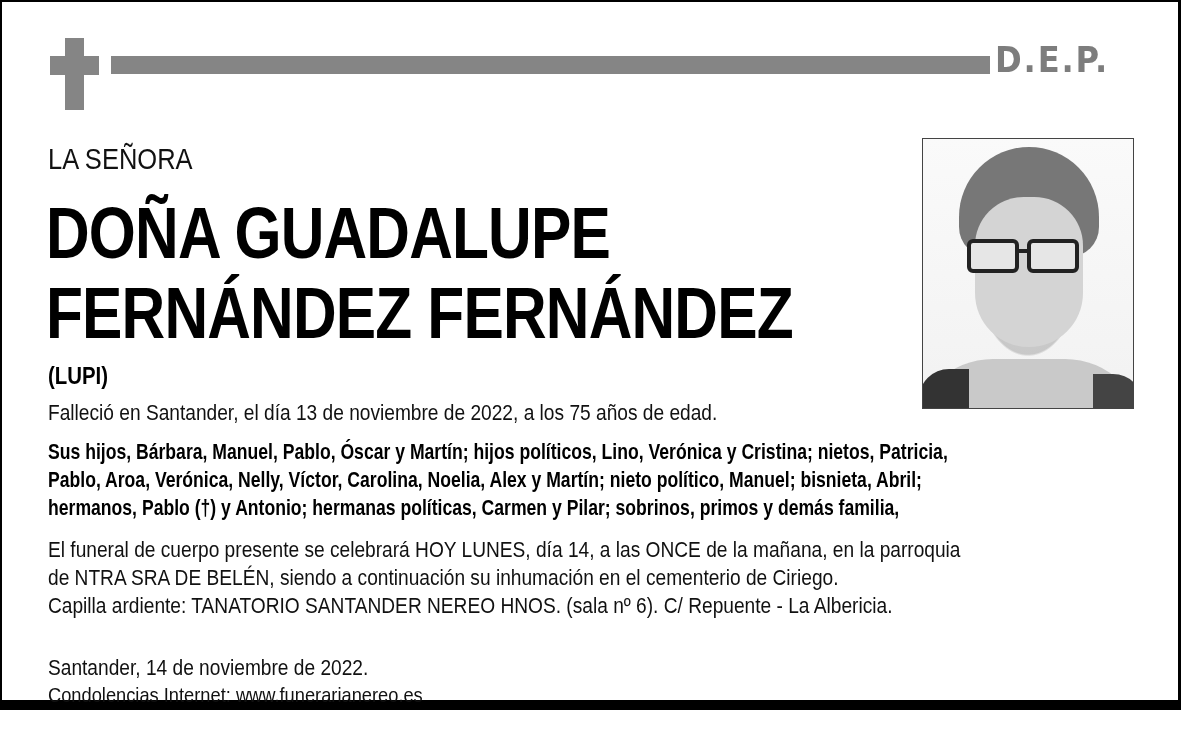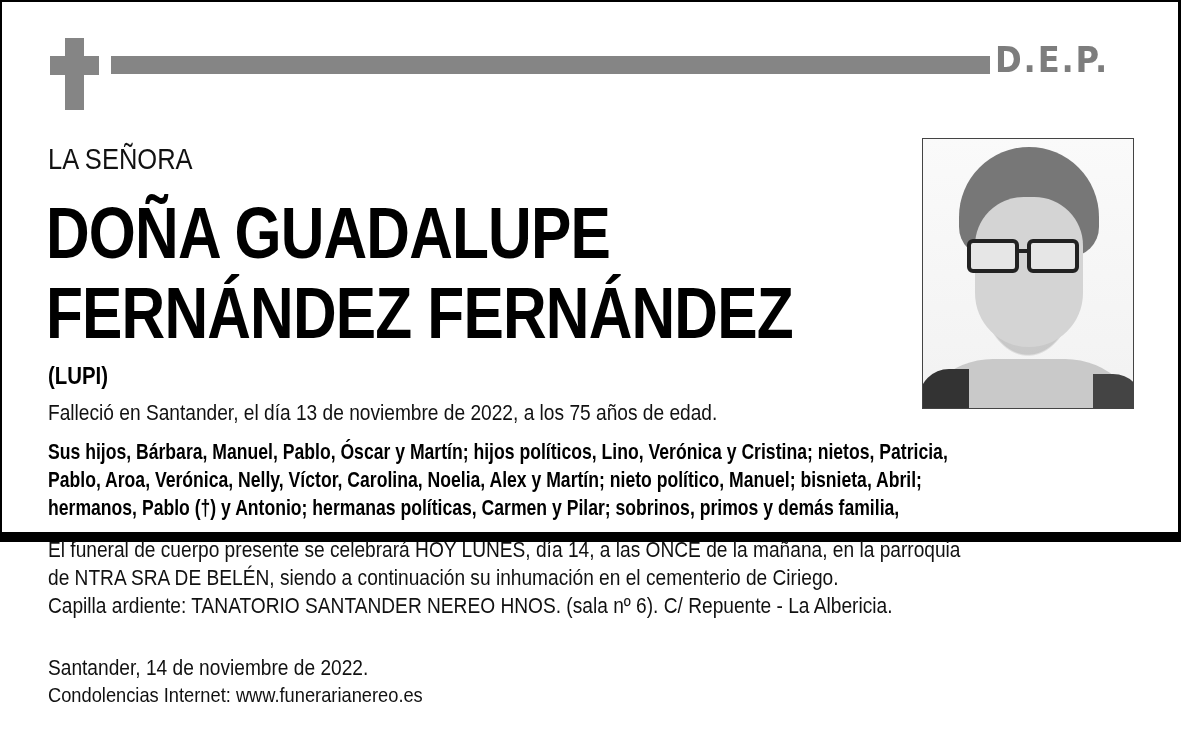--- a/index.html
+++ b/index.html
@@ -1,18 +1,18 @@
 <!DOCTYPE html>
 <html><head>
   <meta charset="utf-8">
   <style>
     html, body { margin: 0; padding: 0; background: #ffffff; }
     body { width: 1181px; height: 737px; position: relative; overflow: hidden; }
     .frame {
-      position: absolute; left: 0; top: 0; width: 1181px; height: 542px;
+      position: absolute; left: 0; top: 0; width: 1181px; height: 710px;
       box-sizing: border-box;
       border-top: 2px solid #000; border-left: 2px solid #000;
       border-right: 3px solid #000; border-bottom: 10px solid #000;
       background: #fff;
     }
     .cross-v { position: absolute; left: 63px; top: 36px; width: 19px; height: 72px; background: #858585; }
     .cross-h { position: absolute; left: 48px; top: 54px; width: 49px; height: 19px; background: #858585; }
     .rule { position: absolute; left: 109px; top: 54px; width: 879px; height: 18px; background: #858585; }
     .dep {
       position: absolute; left: 993px; top: 38px; font-family: "DejaVu Sans", sans-serif;

